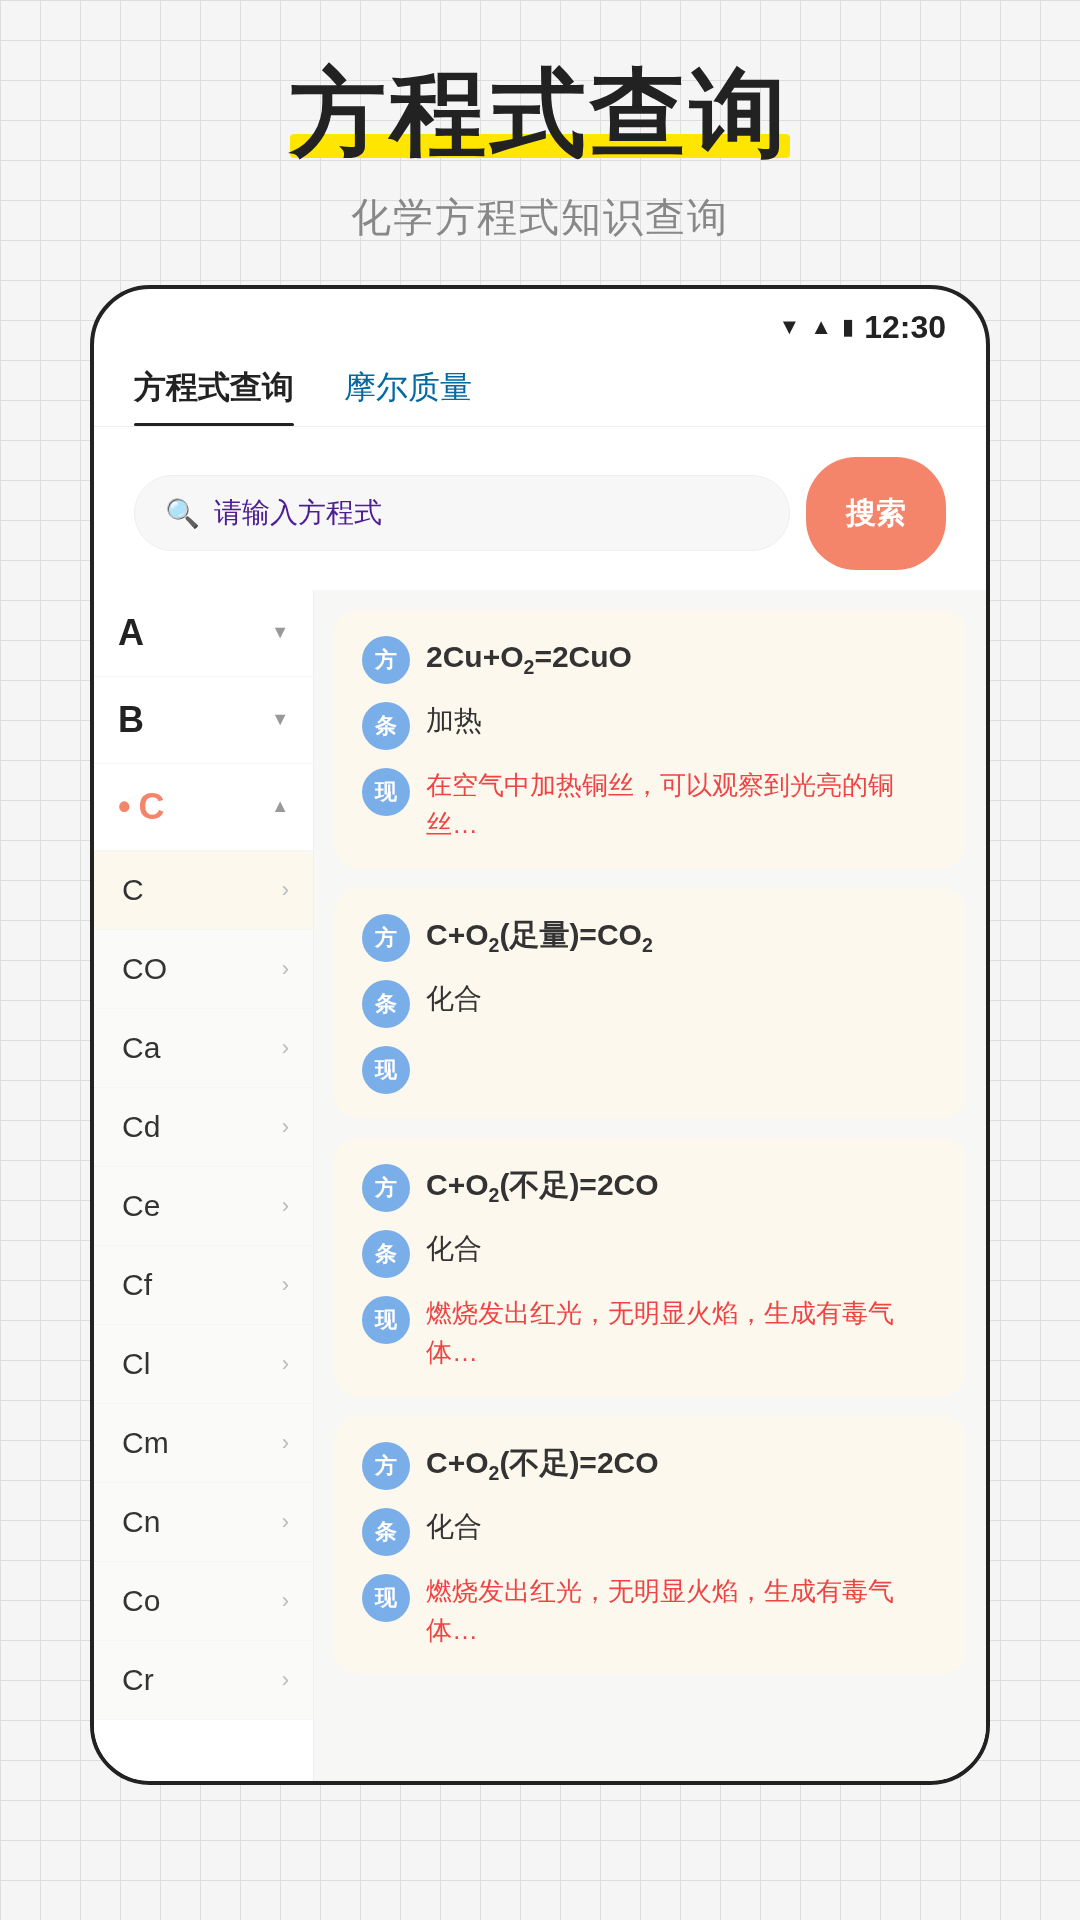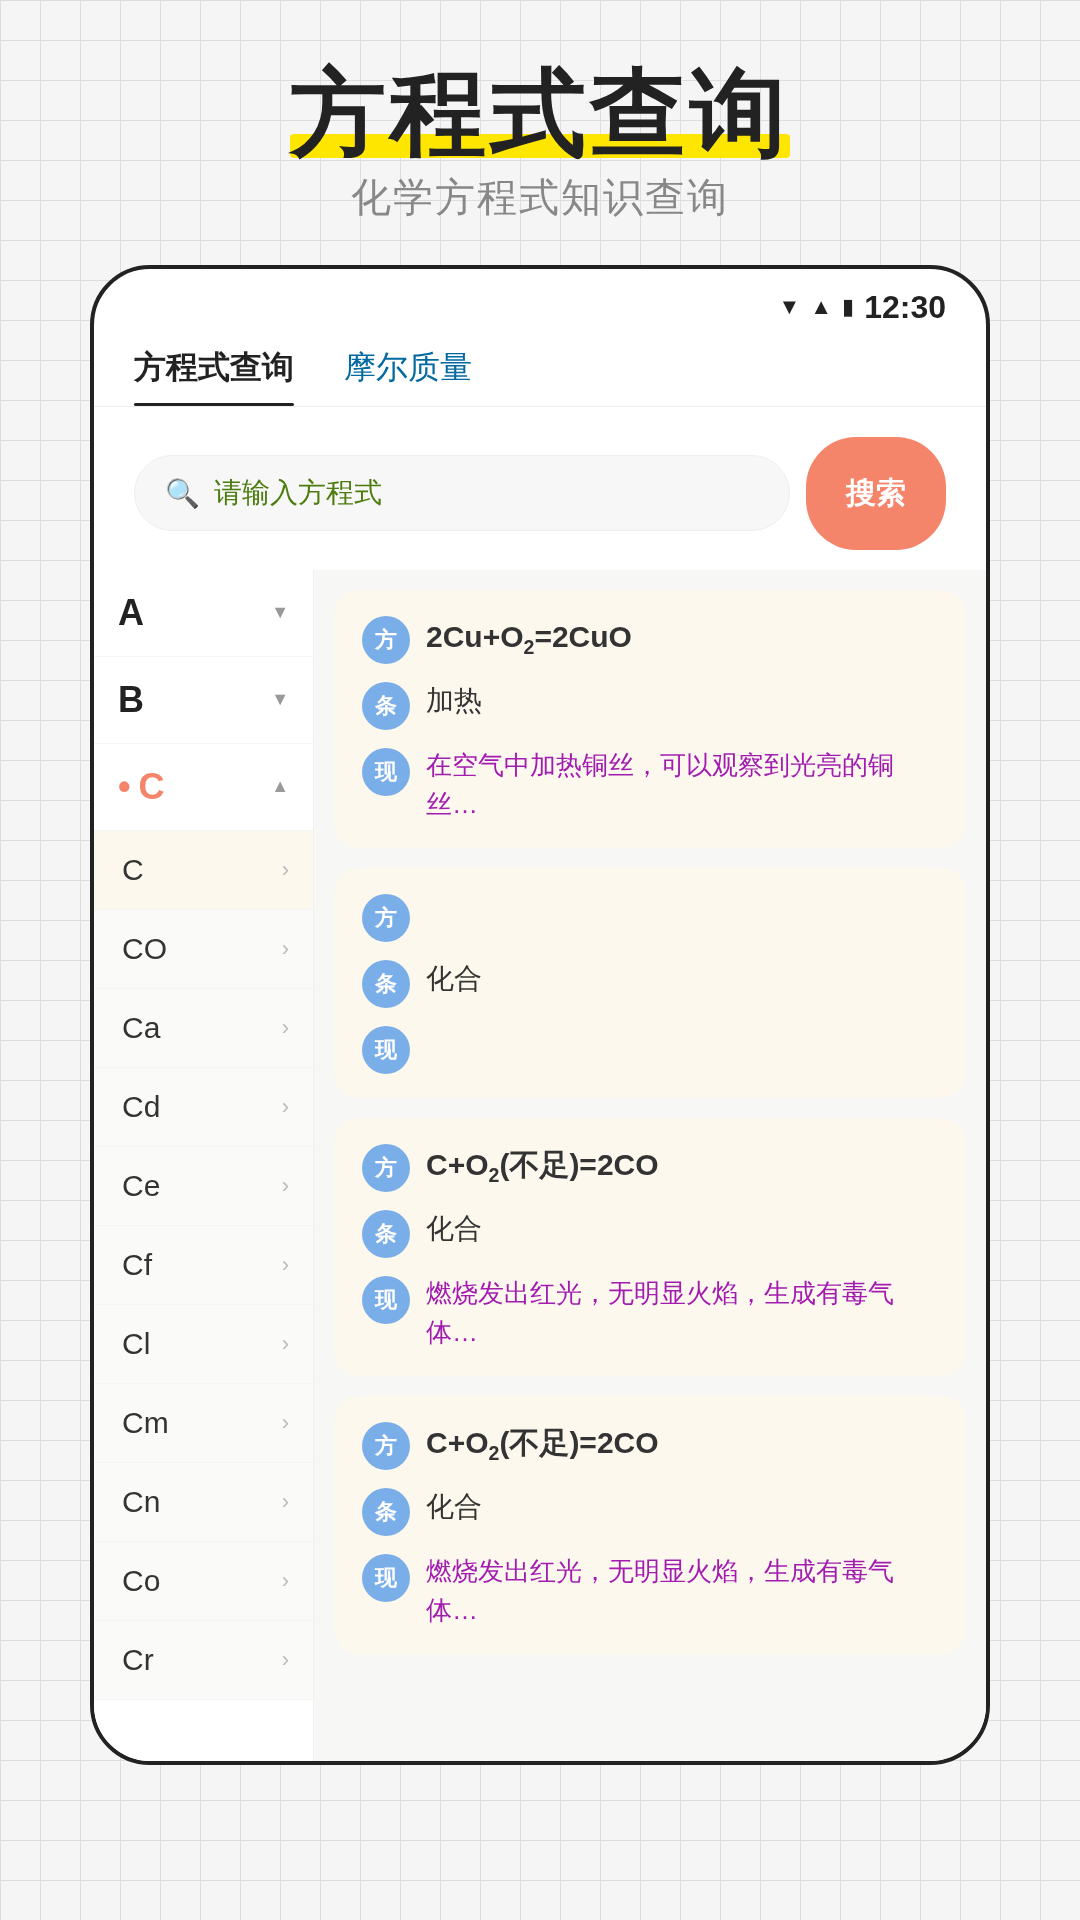--- a/index.html
+++ b/index.html
@@ -39,21 +39,21 @@
       left: 0;
       width: 100%;
       height: 24px;
       background: #FFE600;
       z-index: -1;
       border-radius: 4px;
     }
     .sub-title {
       font-size: 40px;
       color: #888;
-      margin-top: 4px;
+      margin-top: 24px;
       letter-spacing: 2px;
       font-weight: 400;
     }
 
     
     .phone-mock {
       width: 900px;
       min-height: 1500px;
       background: #fff;
       border-radius: 60px;
@@ -132,21 +132,21 @@
       padding: 18px 30px;
       border: 1px solid #eee;
     }
     .search-icon-inner {
       color: #aaa;
       font-size: 28px;
       margin-right: 14px;
     }
     .search-placeholder {
       font-size: 28px;
-      color: #4d7c0f;
+      color: #4c1d95;
     }
     .search-button {
       background: #F4856A;
       color: #fff;
       border: none;
       border-radius: 50px;
       padding: 36px 40px;
       font-size: 30px;
       font-weight: 600;
       cursor: pointer;
@@ -254,21 +254,21 @@
     }
     .eq-text.formula {
       font-size: 30px;
       font-weight: 600;
     }
     .eq-text.condition {
       font-size: 28px;
     }
     .eq-text.description {
       font-size: 26px;
-      color: #a21caf;
+      color: #ef4444;
     }
     sub {
       font-size: 0.65em;
       vertical-align: sub;
     }
   </style>
 </head>
 <body>
 
 <div class="page-header">
@@ -393,20 +393,23 @@
         </div>
         <div class="eq-row">
           <div class="badge">现</div>
           <div class="eq-text description">在空气中加热铜丝，可以观察到光亮的铜丝…</div>
         </div>
       </div>
 
       <div class="eq-card">
         <div class="eq-row">
           <div class="badge">方</div>
+          <div class="eq-text formula">
+            C+O<sub>2</sub>(足量)=CO<sub>2</sub>
+          </div>
         </div>
         <div class="eq-row">
           <div class="badge">条</div>
           <div class="eq-text condition">化合</div>
         </div>
         <div class="eq-row">
           <div class="badge">现</div>
         </div>
       </div>
 

